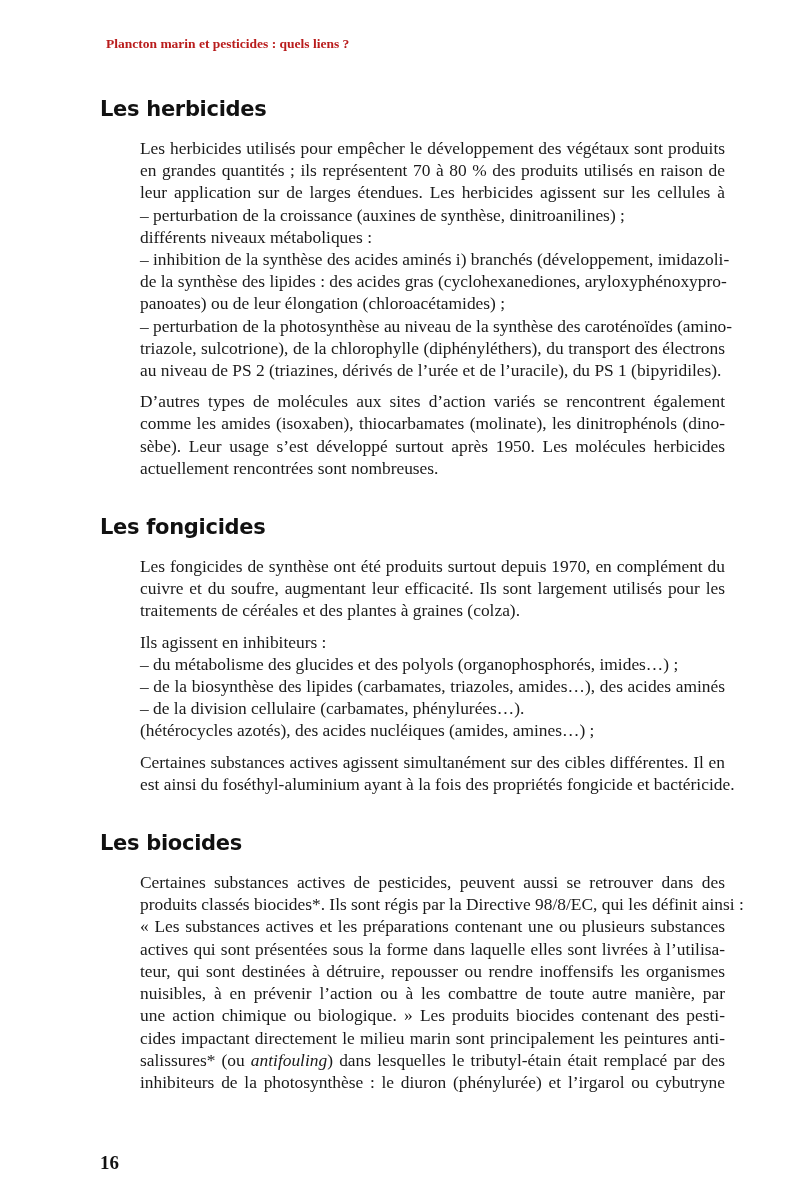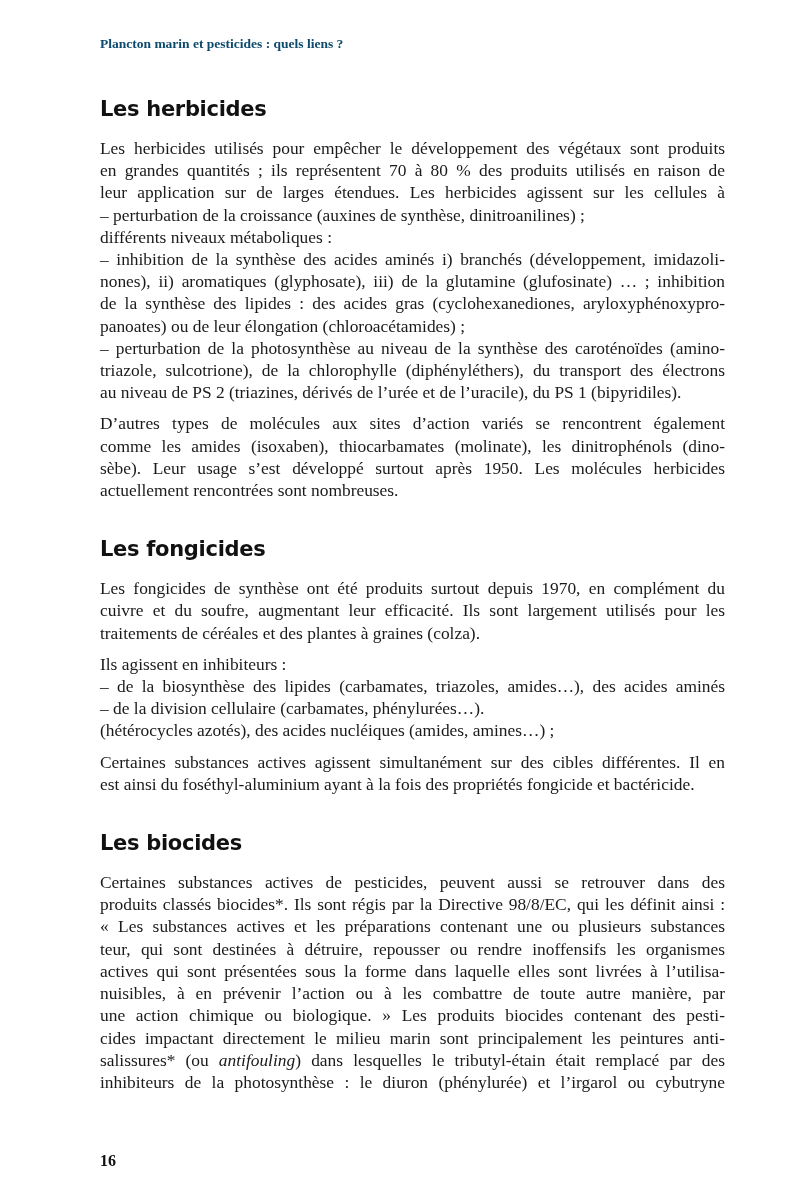--- a/index.html
+++ b/index.html
@@ -9,26 +9,26 @@
     }
     body {
       width: 800px;
       height: 1200px;
       position: relative;
       overflow: hidden;
       color: #1a1a1a;
     }
     .running-head {
       position: absolute;
-      left: 100px;
+      left: 106px;
       top: 36px;
       font-family: "Liberation Serif", serif;
       font-weight: bold;
       font-size: 13.5px;
-      color: #0c4a6e;
+      color: #b91c1c;
     }
     .content {
       position: absolute;
       left: 100px;
       top: 95px;
       width: 625px;
       font-family: "Liberation Serif", serif;
       font-size: 17.4px;
       line-height: 22.2px;
       color: #1a1a1a;
@@ -45,53 +45,53 @@
     p {
       margin: 0 0 9px 0;
       text-align: justify;
       text-align-last: left;
     }
     .line {
       display: block;
       text-align: justify;
       text-align-last: justify;
       white-space: nowrap;
+      margin-left: 40px;
     }
     .line.last {
       text-align-last: left;
     }
     .section { margin-bottom: 34px; }
     .page-number {
       position: absolute;
       left: 100px;
       top: 1152px;
       font-family: "Liberation Serif", serif;
       font-weight: bold;
-      font-size: 16px;
+      font-size: 19px;
       color: #111;
       text-align: right;
     }
     em { }
   </style>
 </head>
 <body>
 
 <div class="running-head">Plancton marin et pesticides : quels liens ?</div>
 
 <div class="content" id="content">
     <div class="section">
       <h2>Les herbicides</h2>
       <p>
         <span class="line">Les herbicides utilisés pour empêcher le développement des végétaux sont produits</span>
         <span class="line">en grandes quantités ; ils représentent 70 à 80 % des produits utilisés en raison de</span>
         <span class="line">leur application sur de larges étendues. Les herbicides agissent sur les cellules à</span>
         <span class="line last">– perturbation de la croissance (auxines de synthèse, dinitroanilines) ;</span>
         <span class="line last">différents niveaux métaboliques :</span>
         <span class="line">– inhibition de la synthèse des acides aminés i) branchés (développement, imidazoli-</span>
-        <span class="line">nones), ii) aromatiques (glyphosate), iii) de la glutamine (glufosinate) … ; inhibition</span>
         <span class="line">de la synthèse des lipides : des acides gras (cyclohexanediones, aryloxyphénoxypro-</span>
         <span class="line last">panoates) ou de leur élongation (chloroacétamides) ;</span>
         <span class="line">– perturbation de la photosynthèse au niveau de la synthèse des caroténoïdes (amino-</span>
         <span class="line">triazole, sulcotrione), de la chlorophylle (diphényléthers), du transport des électrons</span>
         <span class="line last">au niveau de PS 2 (triazines, dérivés de l’urée et de l’uracile), du PS 1 (bipyridiles).</span>
       </p>
       <p>
         <span class="line">D’autres types de molécules aux sites d’action variés se rencontrent également</span>
         <span class="line">comme les amides (isoxaben), thiocarbamates (molinate), les dinitrophénols (dino-</span>
         <span class="line">sèbe). Leur usage s’est développé surtout après 1950. Les molécules herbicides</span>
@@ -100,37 +100,38 @@
     </div>
     <div class="section">
       <h2>Les fongicides</h2>
       <p>
         <span class="line">Les fongicides de synthèse ont été produits surtout depuis 1970, en complément du</span>
         <span class="line">cuivre et du soufre, augmentant leur efficacité. Ils sont largement utilisés pour les</span>
         <span class="line last">traitements de céréales et des plantes à graines (colza).</span>
       </p>
       <p>
         <span class="line last">Ils agissent en inhibiteurs :</span>
+        <span class="line last">– du métabolisme des glucides et des polyols (organophosphorés, imides…) ;</span>
         <span class="line">– de la biosynthèse des lipides (carbamates, triazoles, amides…), des acides aminés</span>
         <span class="line last">– de la division cellulaire (carbamates, phénylurées…).</span>
         <span class="line last">(hétérocycles azotés), des acides nucléiques (amides, amines…) ;</span>
       </p>
       <p>
         <span class="line">Certaines substances actives agissent simultanément sur des cibles différentes. Il en</span>
         <span class="line last">est ainsi du foséthyl-aluminium ayant à la fois des propriétés fongicide et bactéricide.</span>
       </p>
     </div>
     <div class="section">
       <h2>Les biocides</h2>
       <p>
         <span class="line">Certaines substances actives de pesticides, peuvent aussi se retrouver dans des</span>
         <span class="line">produits classés biocides*. Ils sont régis par la Directive 98/8/EC, qui les définit ainsi :</span>
         <span class="line">« Les substances actives et les préparations contenant une ou plusieurs substances</span>
+        <span class="line">actives qui sont présentées sous la forme dans laquelle elles sont livrées à l’utilisa-</span>
         <span class="line">teur, qui sont destinées à détruire, repousser ou rendre inoffensifs les organismes</span>
-        <span class="line">actives qui sont présentées sous la forme dans laquelle elles sont livrées à l’utilisa-</span>
         <span class="line">nuisibles, à en prévenir l’action ou à les combattre de toute autre manière, par</span>
         <span class="line">une action chimique ou biologique. » Les produits biocides contenant des pesti-</span>
         <span class="line">cides impactant directement le milieu marin sont principalement les peintures anti-</span>
         <span class="line">salissures* (ou <em>antifouling</em>) dans lesquelles le tributyl-étain était remplacé par des</span>
         <span class="line">inhibiteurs de la photosynthèse : le diuron (phénylurée) et l’irgarol ou cybutryne</span>
       </p>
     </div>
   </div>
 
 <div class="page-number">16</div>

